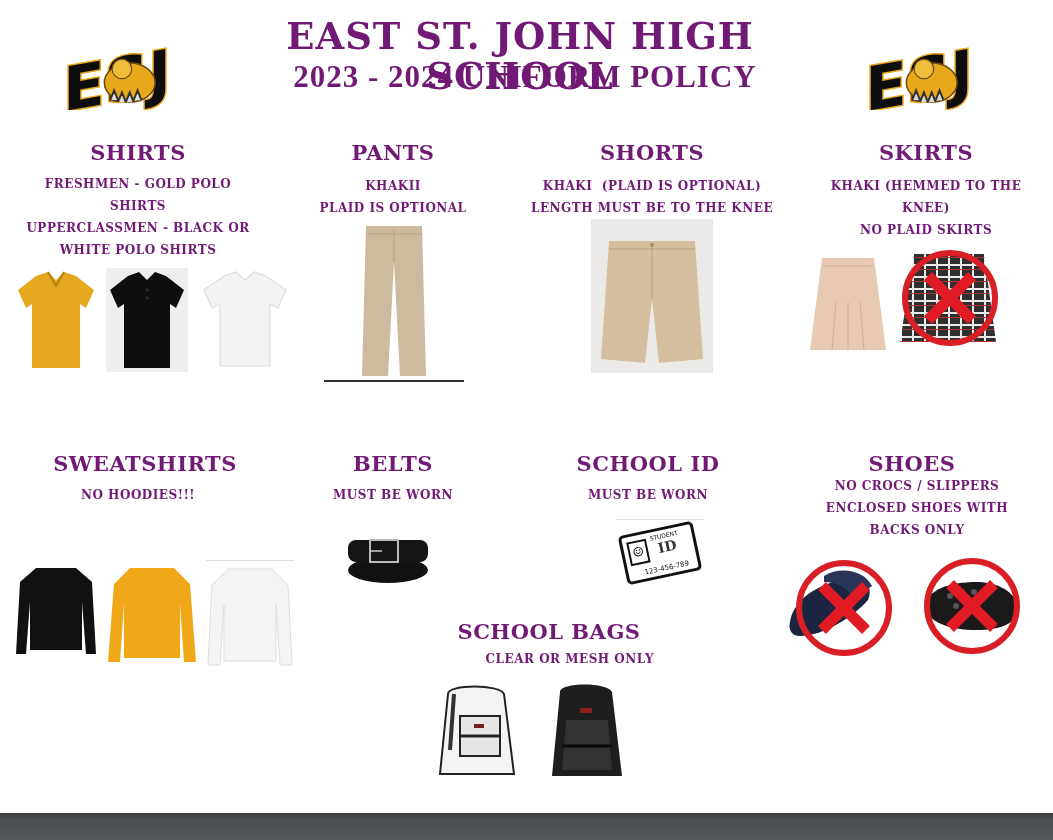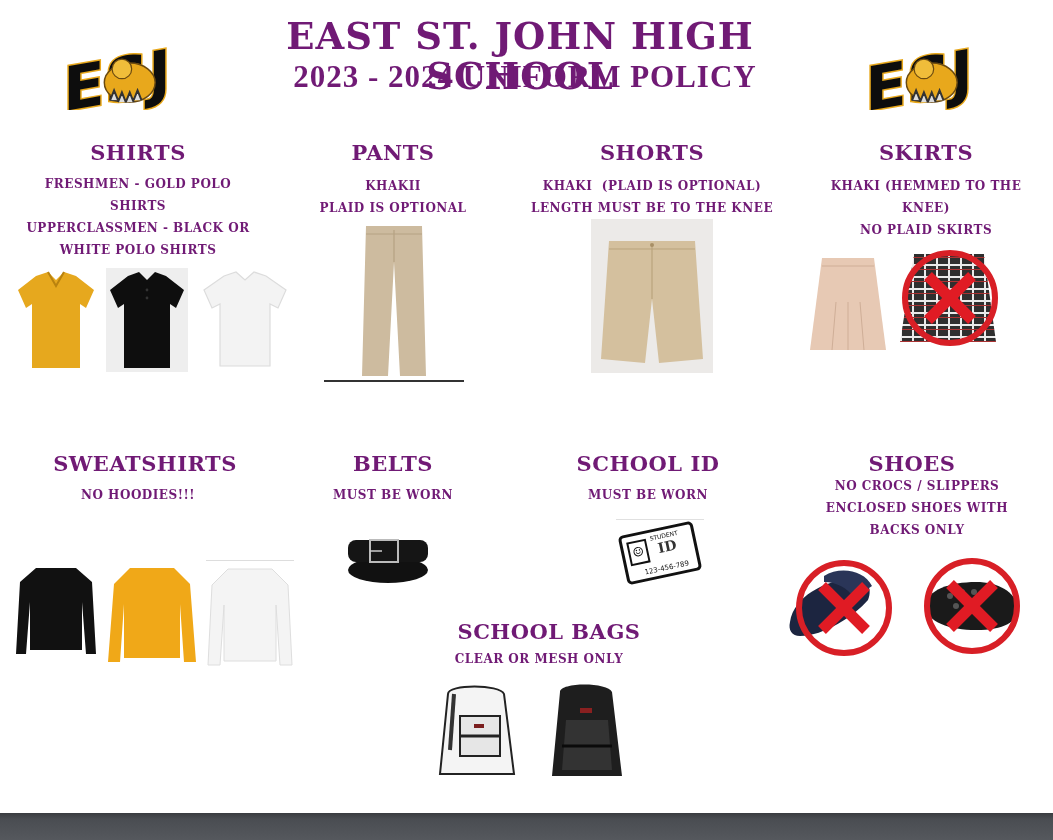--- a/index.html
+++ b/index.html
@@ -204,21 +204,21 @@
         <circle cx="36" cy="50" r="3" fill="#555"></circle>
     </svg>
     <svg class="nope" style="left:2px; top:0px;" width="100" height="100" viewBox="0 0 100 100">
         <use href="#no-sign"></use>
       </svg>
   </div>
 </section>
 
 <section>
   <div class="abs stencil heading" style="left:442px; top:620px; width:214px;">SCHOOL BAGS</div>
-  <div class="abs stencil desc" style="left:424px; top:648px; width:230px;">CLEAR OR MESH ONLY</div>
+  <div class="abs stencil desc" style="left:424px; top:648px; width:230px;text-align:right;">CLEAR OR MESH ONLY</div>
   <svg class="photo" style="left:430px; top:680px;" width="94" height="100" viewBox="0 0 94 100">
     <path d="M18 14 C18 4, 70 4, 74 14 L84 94 L10 94 Z" fill="#f4f4f4" stroke="#222" stroke-width="2"></path>
     <rect x="30" y="36" width="40" height="40" fill="#e6e6e6" stroke="#222" stroke-width="2"></rect>
     <line x1="30" y1="56" x2="70" y2="56" stroke="#222" stroke-width="3"></line>
     <path d="M24 14 L20 70" stroke="#333" stroke-width="4" fill="none"></path>
     <rect x="44" y="44" width="10" height="4" fill="#7a1d1d"></rect>
   </svg>
   <svg class="photo" style="left:538px; top:680px;" width="96" height="100" viewBox="0 0 96 100">
     <path d="M22 12 C22 2, 70 2, 74 12 L84 96 L14 96 Z" fill="#1e1e1e"></path>
     <path d="M28 40 L70 40 L74 90 L24 90 Z" fill="#333"></path>

